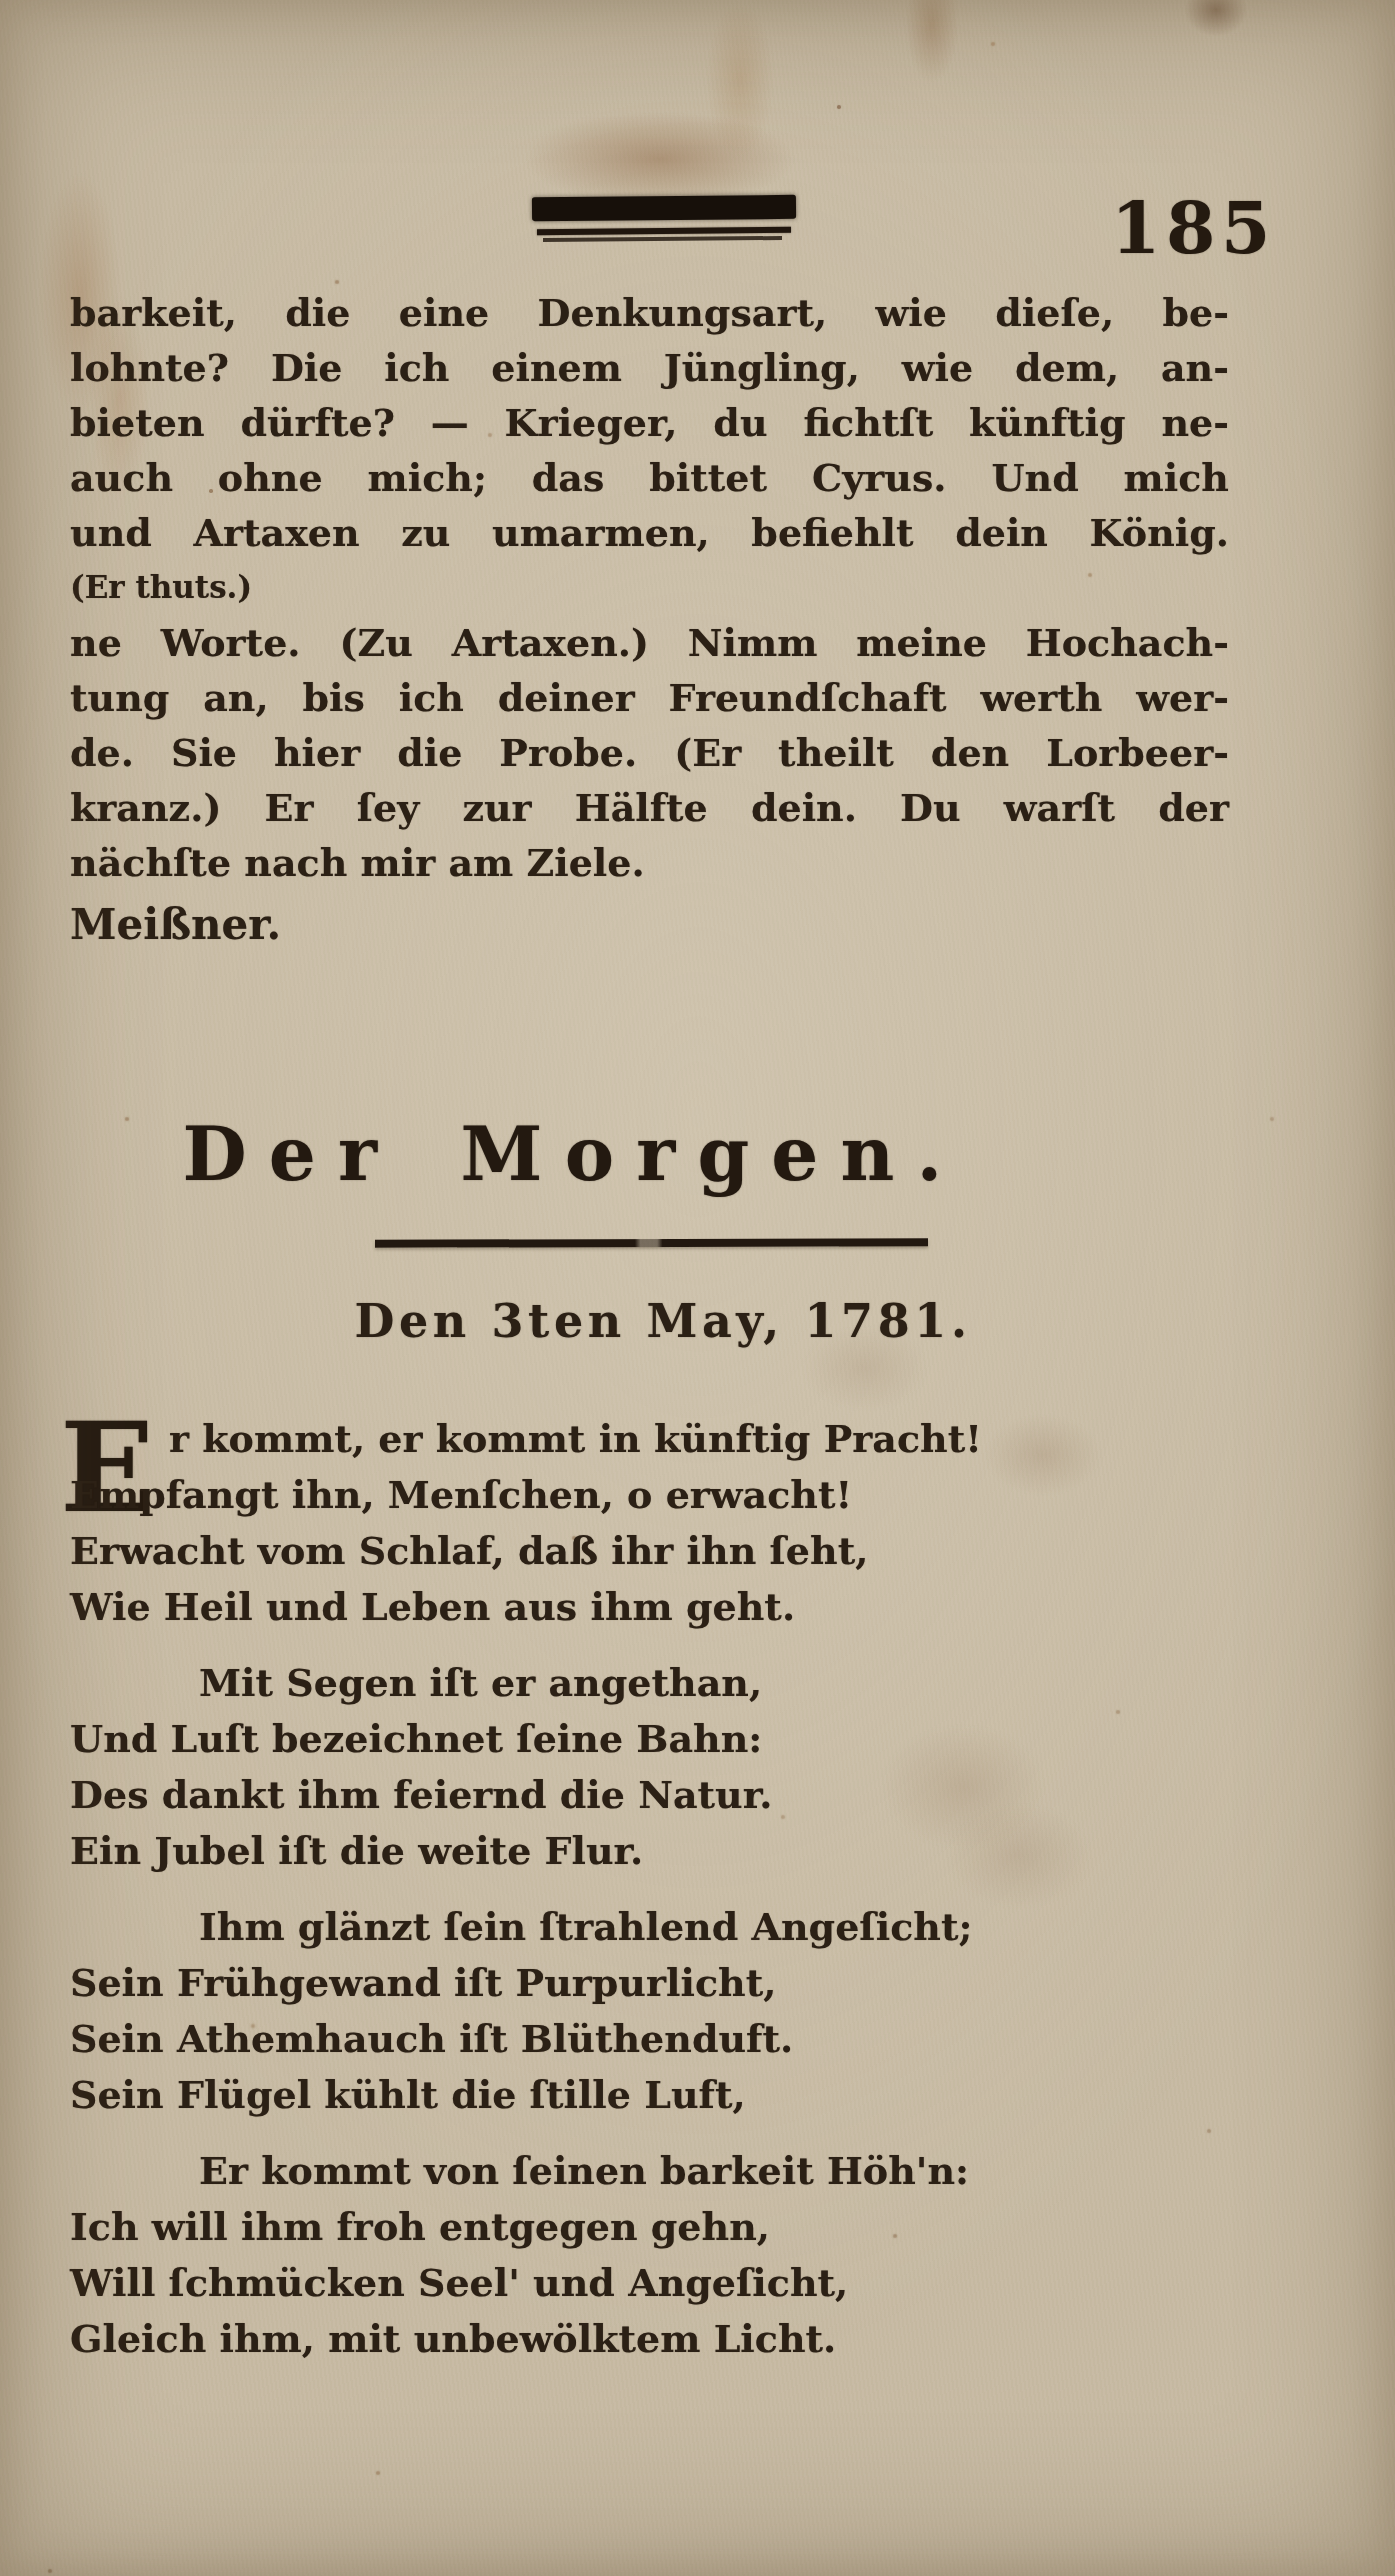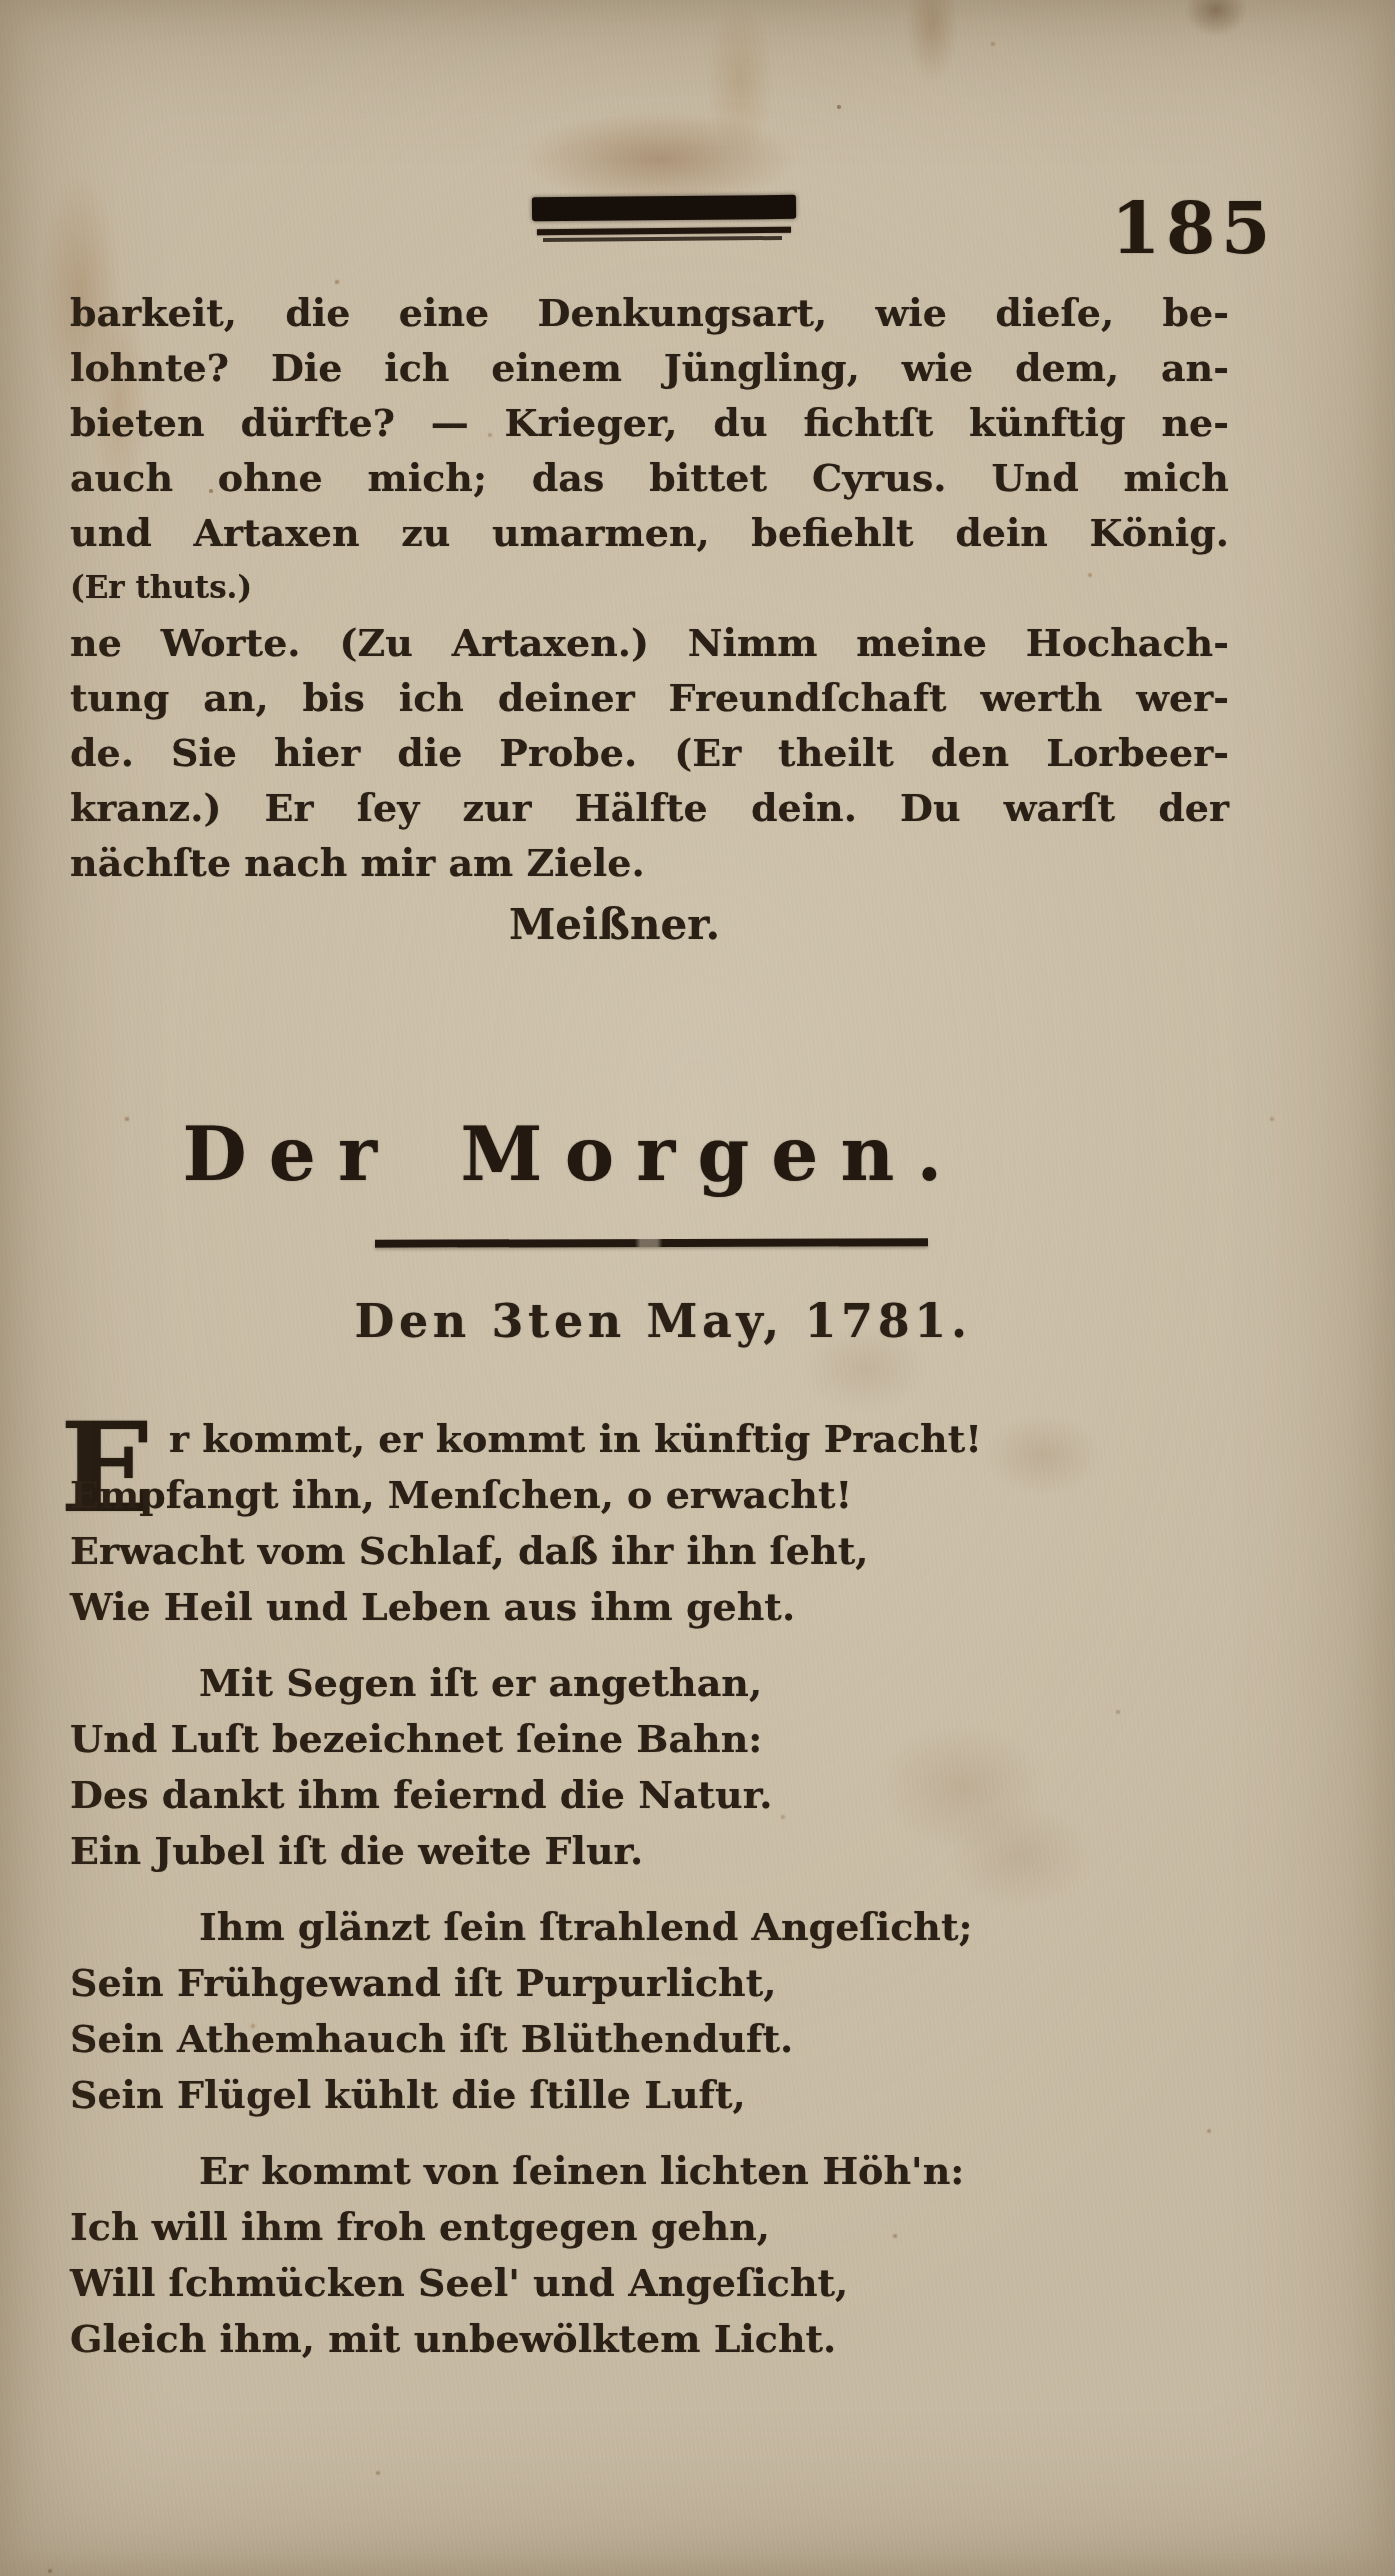--- a/index.html
+++ b/index.html
@@ -44,21 +44,21 @@
   .page-number{position:absolute;left:1111px;top:186px;font-size:71px;font-weight:700;
     letter-spacing:5.6px;color:#241a10;text-shadow:0 0 1.4px rgba(36,26,16,.45);}
   
   .prose{position:absolute;left:70px;top:285px;width:1159px;font-size:38px;font-weight:700;
     line-height:55px;text-shadow:0 0 1px rgba(40,28,16,.4);}
   .prose p{margin:0;}
   .just{text-align:justify;text-align-last:justify;}
   .indent{padding-left:129px;}
   .stage{font-size:31px;font-weight:700;}
   .p2{margin-top:14.7px !important;}
-  .signature{text-align:center;padding-right:70px;font-size:42px;line-height:50px;margin-top:9.8px !important;}
+  .signature{text-align:left;padding-right:70px;font-size:42px;line-height:50px;margin-top:9.8px !important;}
   
   .title{position:absolute;left:0;top:1111px;width:1147px;margin:0;text-align:center;
     font-size:74px;font-weight:700;letter-spacing:.30em;word-spacing:.18em;color:#231910;
     text-shadow:0 0 1.4px rgba(35,25,16,.5);}
   .rule{position:absolute;left:375px;top:1239px;width:553px;height:7.7px;transform:rotate(-.15deg);
     background:linear-gradient(90deg,#221810 0 47%, rgba(34,24,16,.5) 48% 51%, #221810 52% 100%);
     box-shadow:0 2.1px 2.8px rgba(60,45,30,.3);}
   .date{position:absolute;left:0;top:1294px;width:1326px;text-align:center;font-size:46px;
     font-weight:700;letter-spacing:.10em;text-shadow:0 0 1.4px rgba(40,28,16,.4);}
   
@@ -117,19 +117,19 @@
     <p>Des dankt ihm feiernd die Natur.</p>
     <p>Ein Jubel iſt die weite Flur.</p>
   </div>
   <div class="stanza">
     <p class="sindent">Ihm glänzt ſein ſtrahlend Angeſicht;</p>
     <p>Sein Frühgewand iſt Purpurlicht,</p>
     <p>Sein Athemhauch iſt Blüthenduft.</p>
     <p>Sein Flügel kühlt die ſtille Luft,</p>
   </div>
   <div class="stanza">
-    <p class="sindent">Er kommt von ſeinen lichten Höh'n:</p>
+    <p class="sindent">Er kommt von ſeinen barkeit Höh'n:</p>
     <p>Ich will ihm froh entgegen gehn,</p>
     <p>Will ſchmücken Seel' und Angeſicht,</p>
     <p>Gleich ihm, mit unbewölktem Licht.</p>
   </div>
 </section>
 
 
 </body></html>

